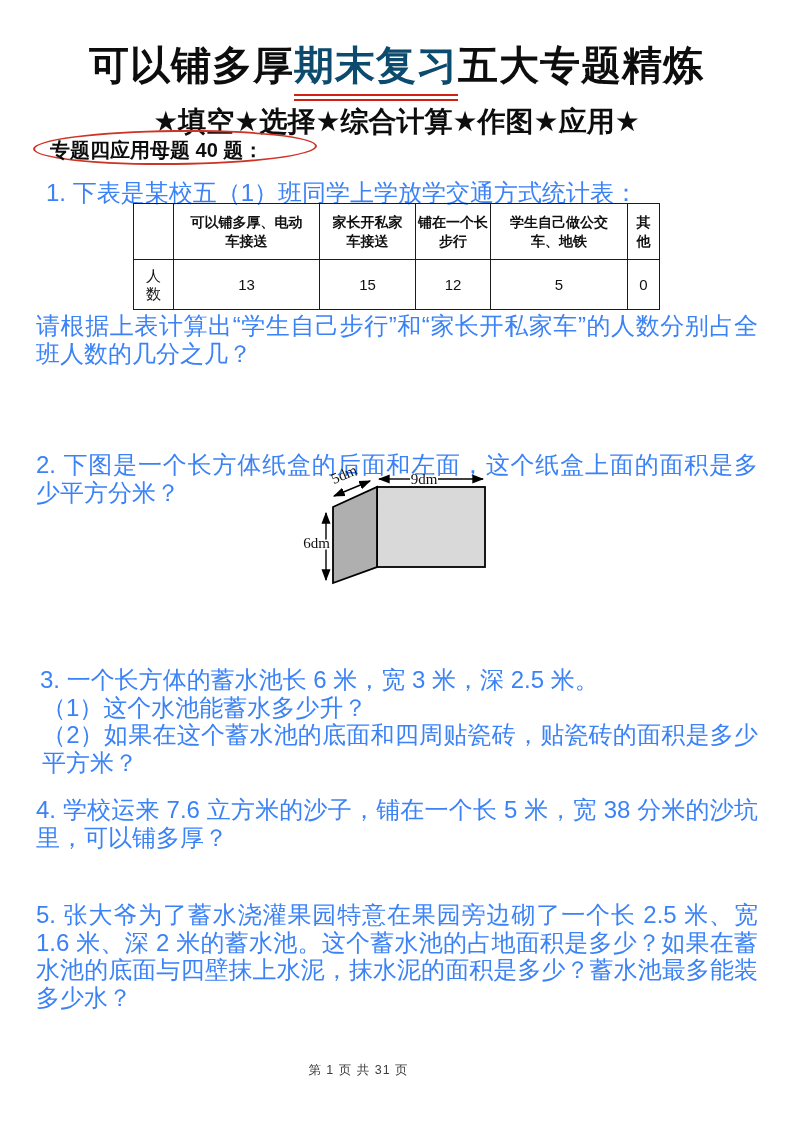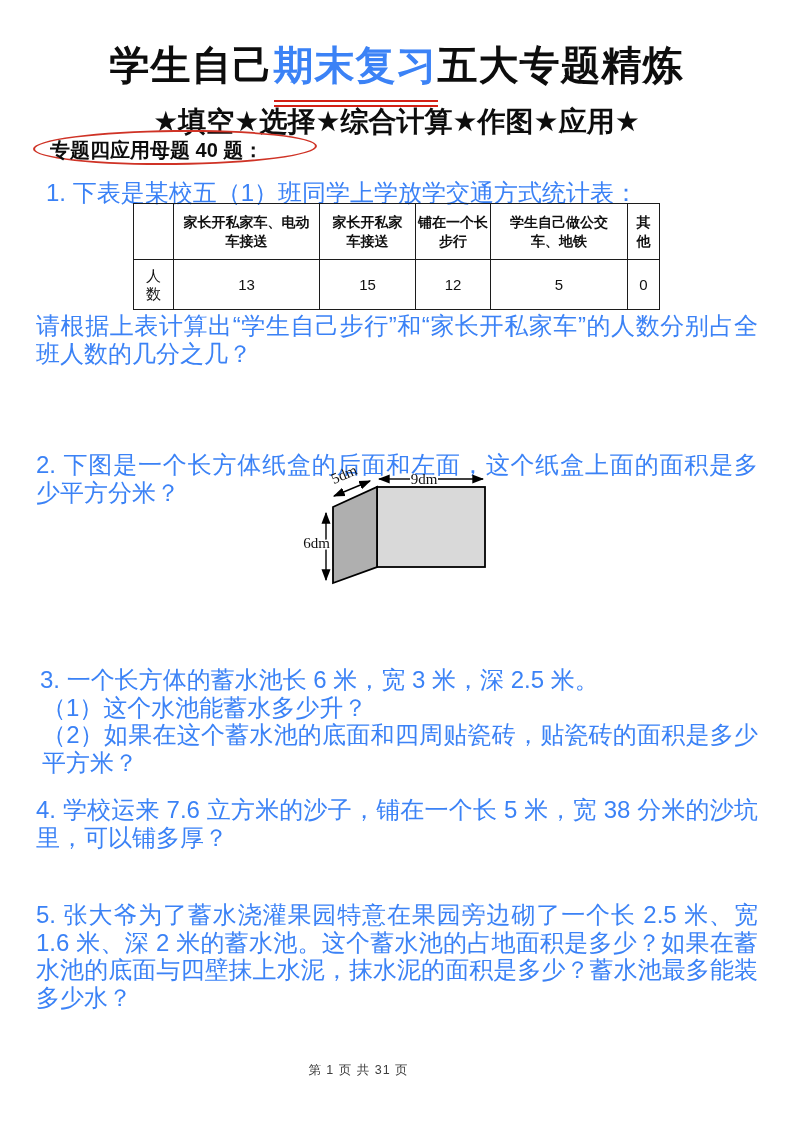--- a/index.html
+++ b/index.html
@@ -15,24 +15,24 @@
 
   
   .title {
     top: 38px; left: 0; width: 793px;
     text-align: center;
     font-size: 40px; font-weight: 700;
     letter-spacing: 1px;
     color: #0d0d0d;
   }
   .title .hl {
-    color: #3b82f6;
+    color: #0c4a6e;
     display: inline-block;
     border-bottom: 7px double #d32015;
-    padding-bottom: 7px;
+    padding-bottom: 1px;
   }
 
   
   .subtitle {
     top: 103px; left: 0; width: 793px;
     text-align: center;
     font-size: 28px; font-weight: 700;
     color: #0d0d0d;
   }
 
@@ -89,21 +89,21 @@
   .footer {
     top: 1062px; left: 0; width: 717px;
     text-align: center;
     font-size: 12.5px; color: #3c3c3c;
     letter-spacing: 1px;
   }
 </style>
 </head>
 <body>
 
-<h1 class="abs title"><span>学生自己</span><span class="hl">期末复习</span><span>五大专题精炼</span></h1>
+<h1 class="abs title"><span>可以铺多厚</span><span class="hl">期末复习</span><span>五大专题精炼</span></h1>
 
 <h2 class="abs subtitle">★填空★选择★综合计算★作图★应用★</h2>
 
 <div class="abs section-wrap">
   <div class="section-ellipse"></div>
   <div class="section-text">专题四应用母题 40 题：</div>
 </div>
 
 <p class="abs q q1">1. 下表是某校五（1）班同学上学放学交通方式统计表：</p>
 
@@ -112,21 +112,21 @@
     <col style="width:40px">
       <col style="width:146px">
       <col style="width:96px">
     <col style="width:75px">
       <col style="width:137px">
       <col style="width:32px">
   </colgroup>
   <tbody>
       <tr class="hrow">
     <td></td>
-    <td>家长开私家车、电动
+    <td>可以铺多厚、电动
 车接送</td>
     <td>家长开私家
 车接送</td>
     <td>铺在一个长
 步行</td>
     <td>学生自己做公交
 车、地铁</td>
     <td>其
 他</td>
   </tr>

